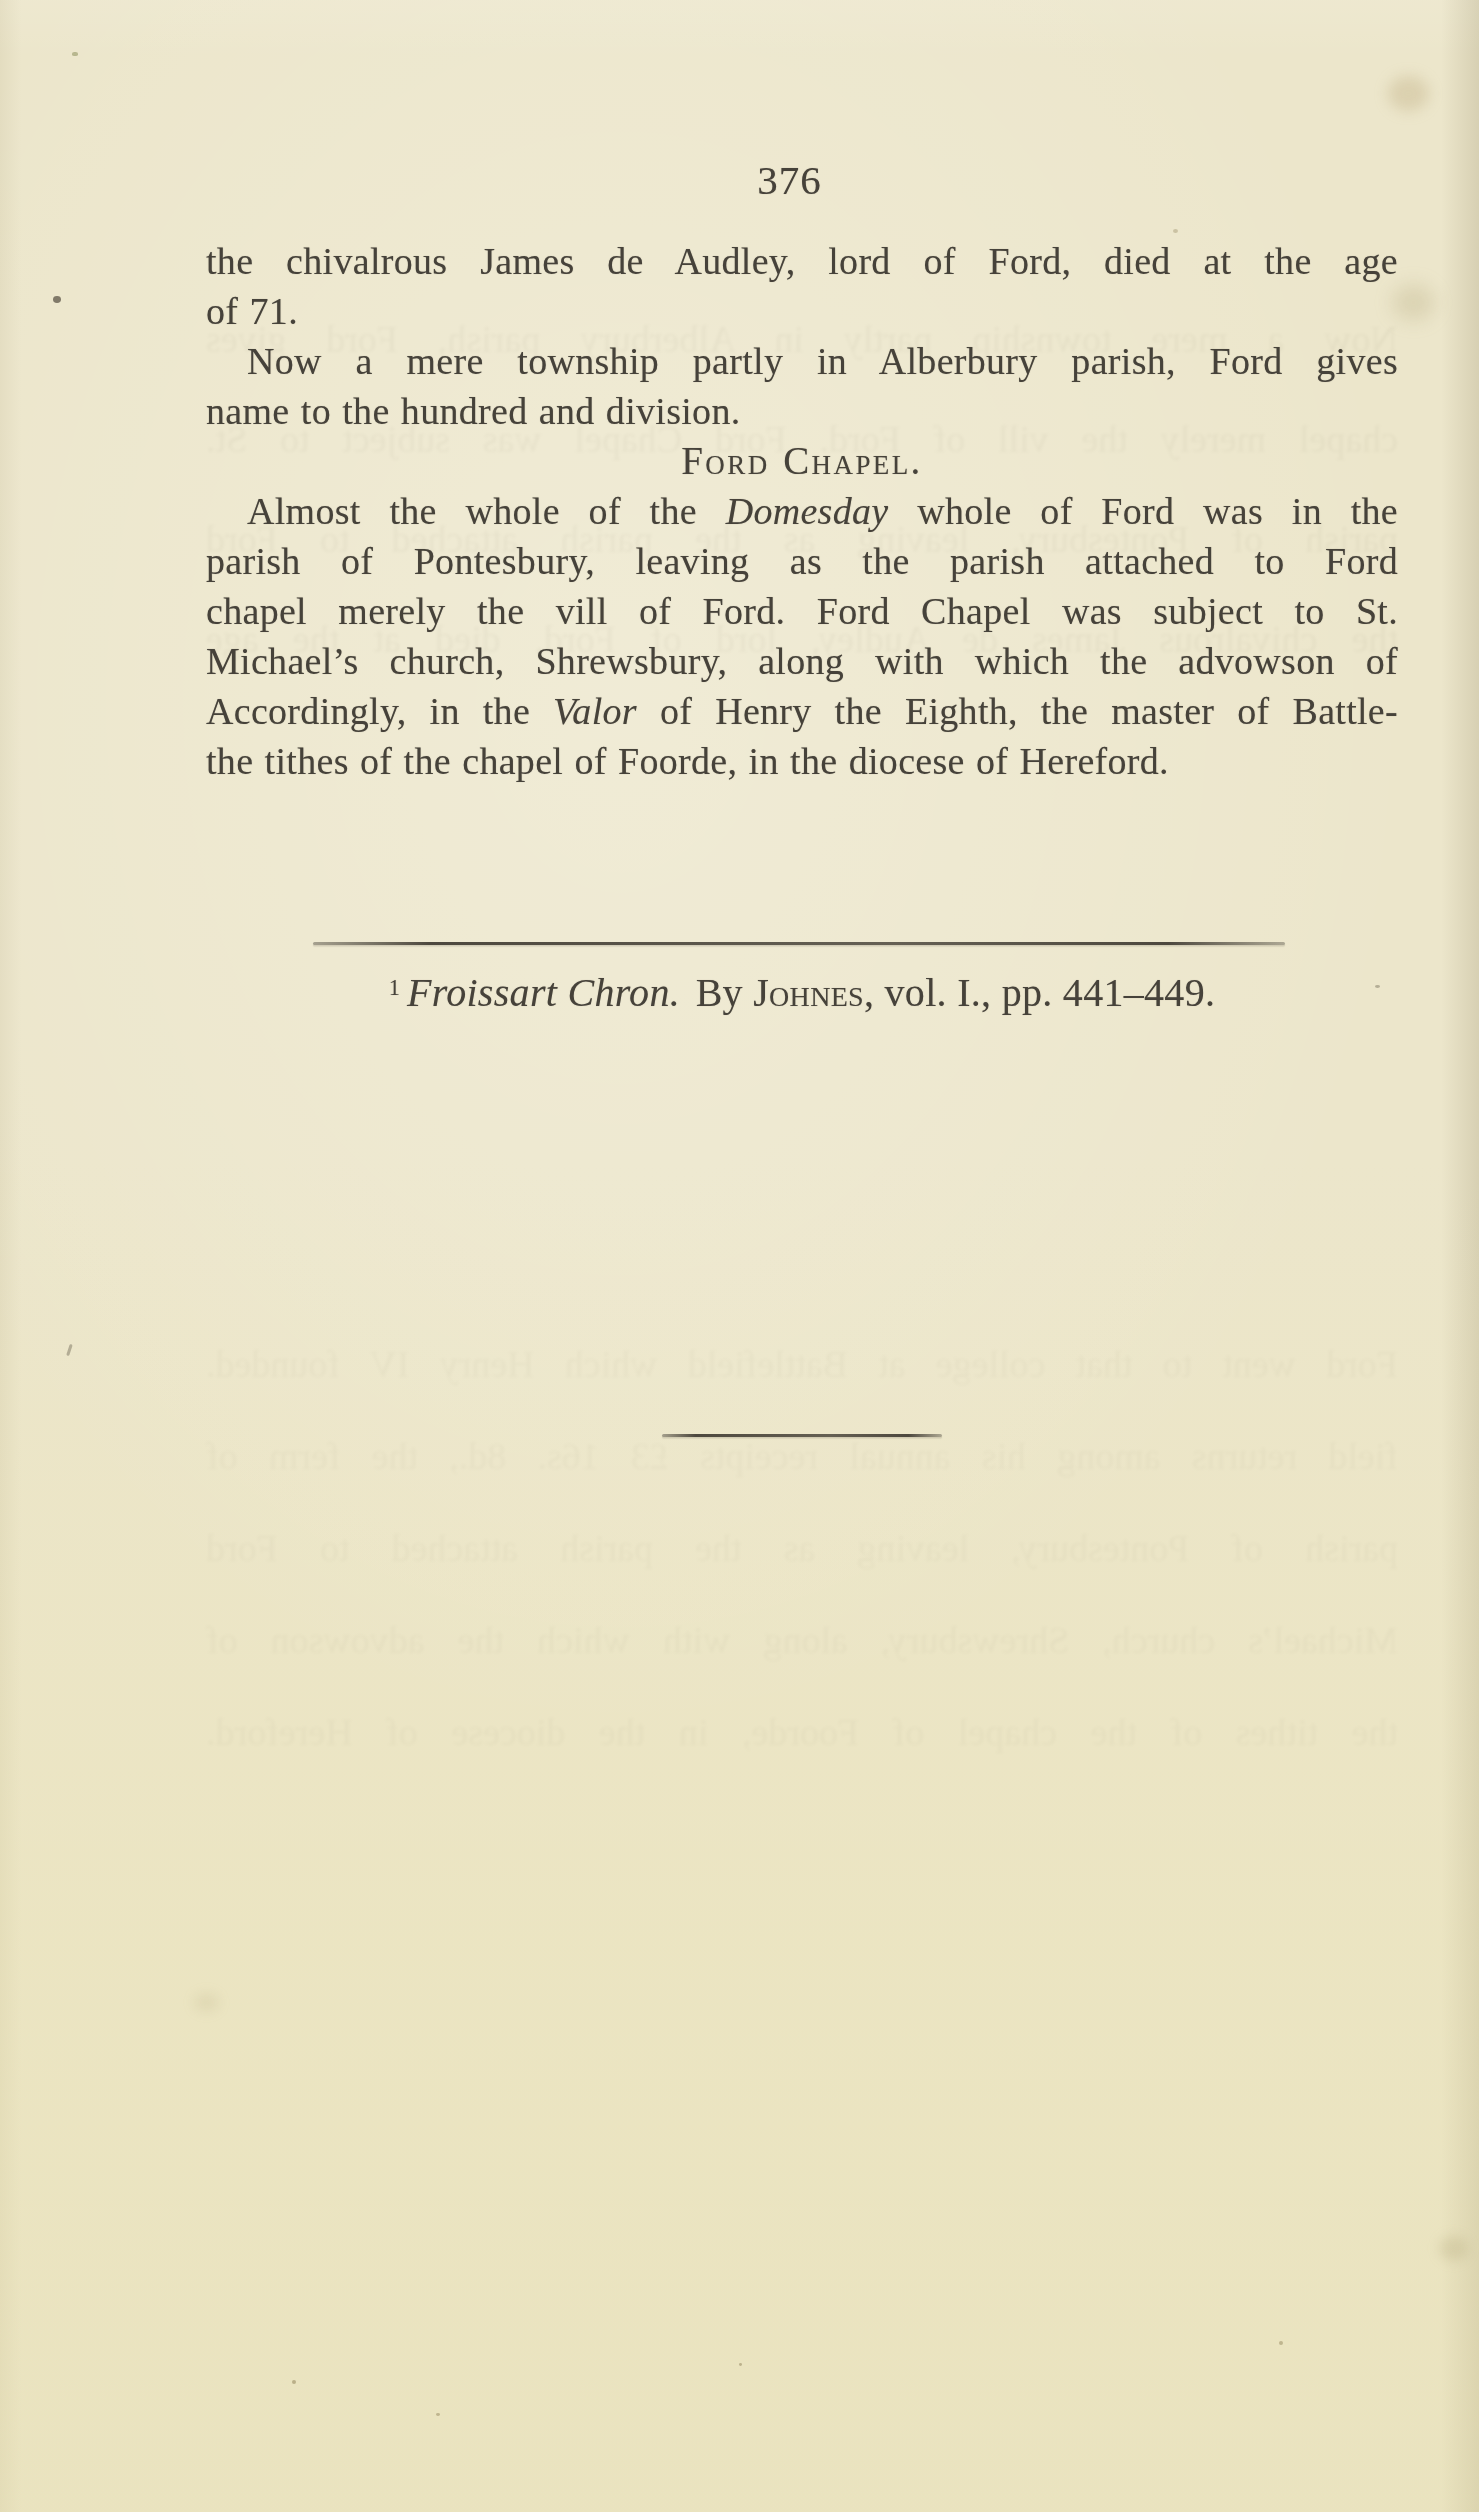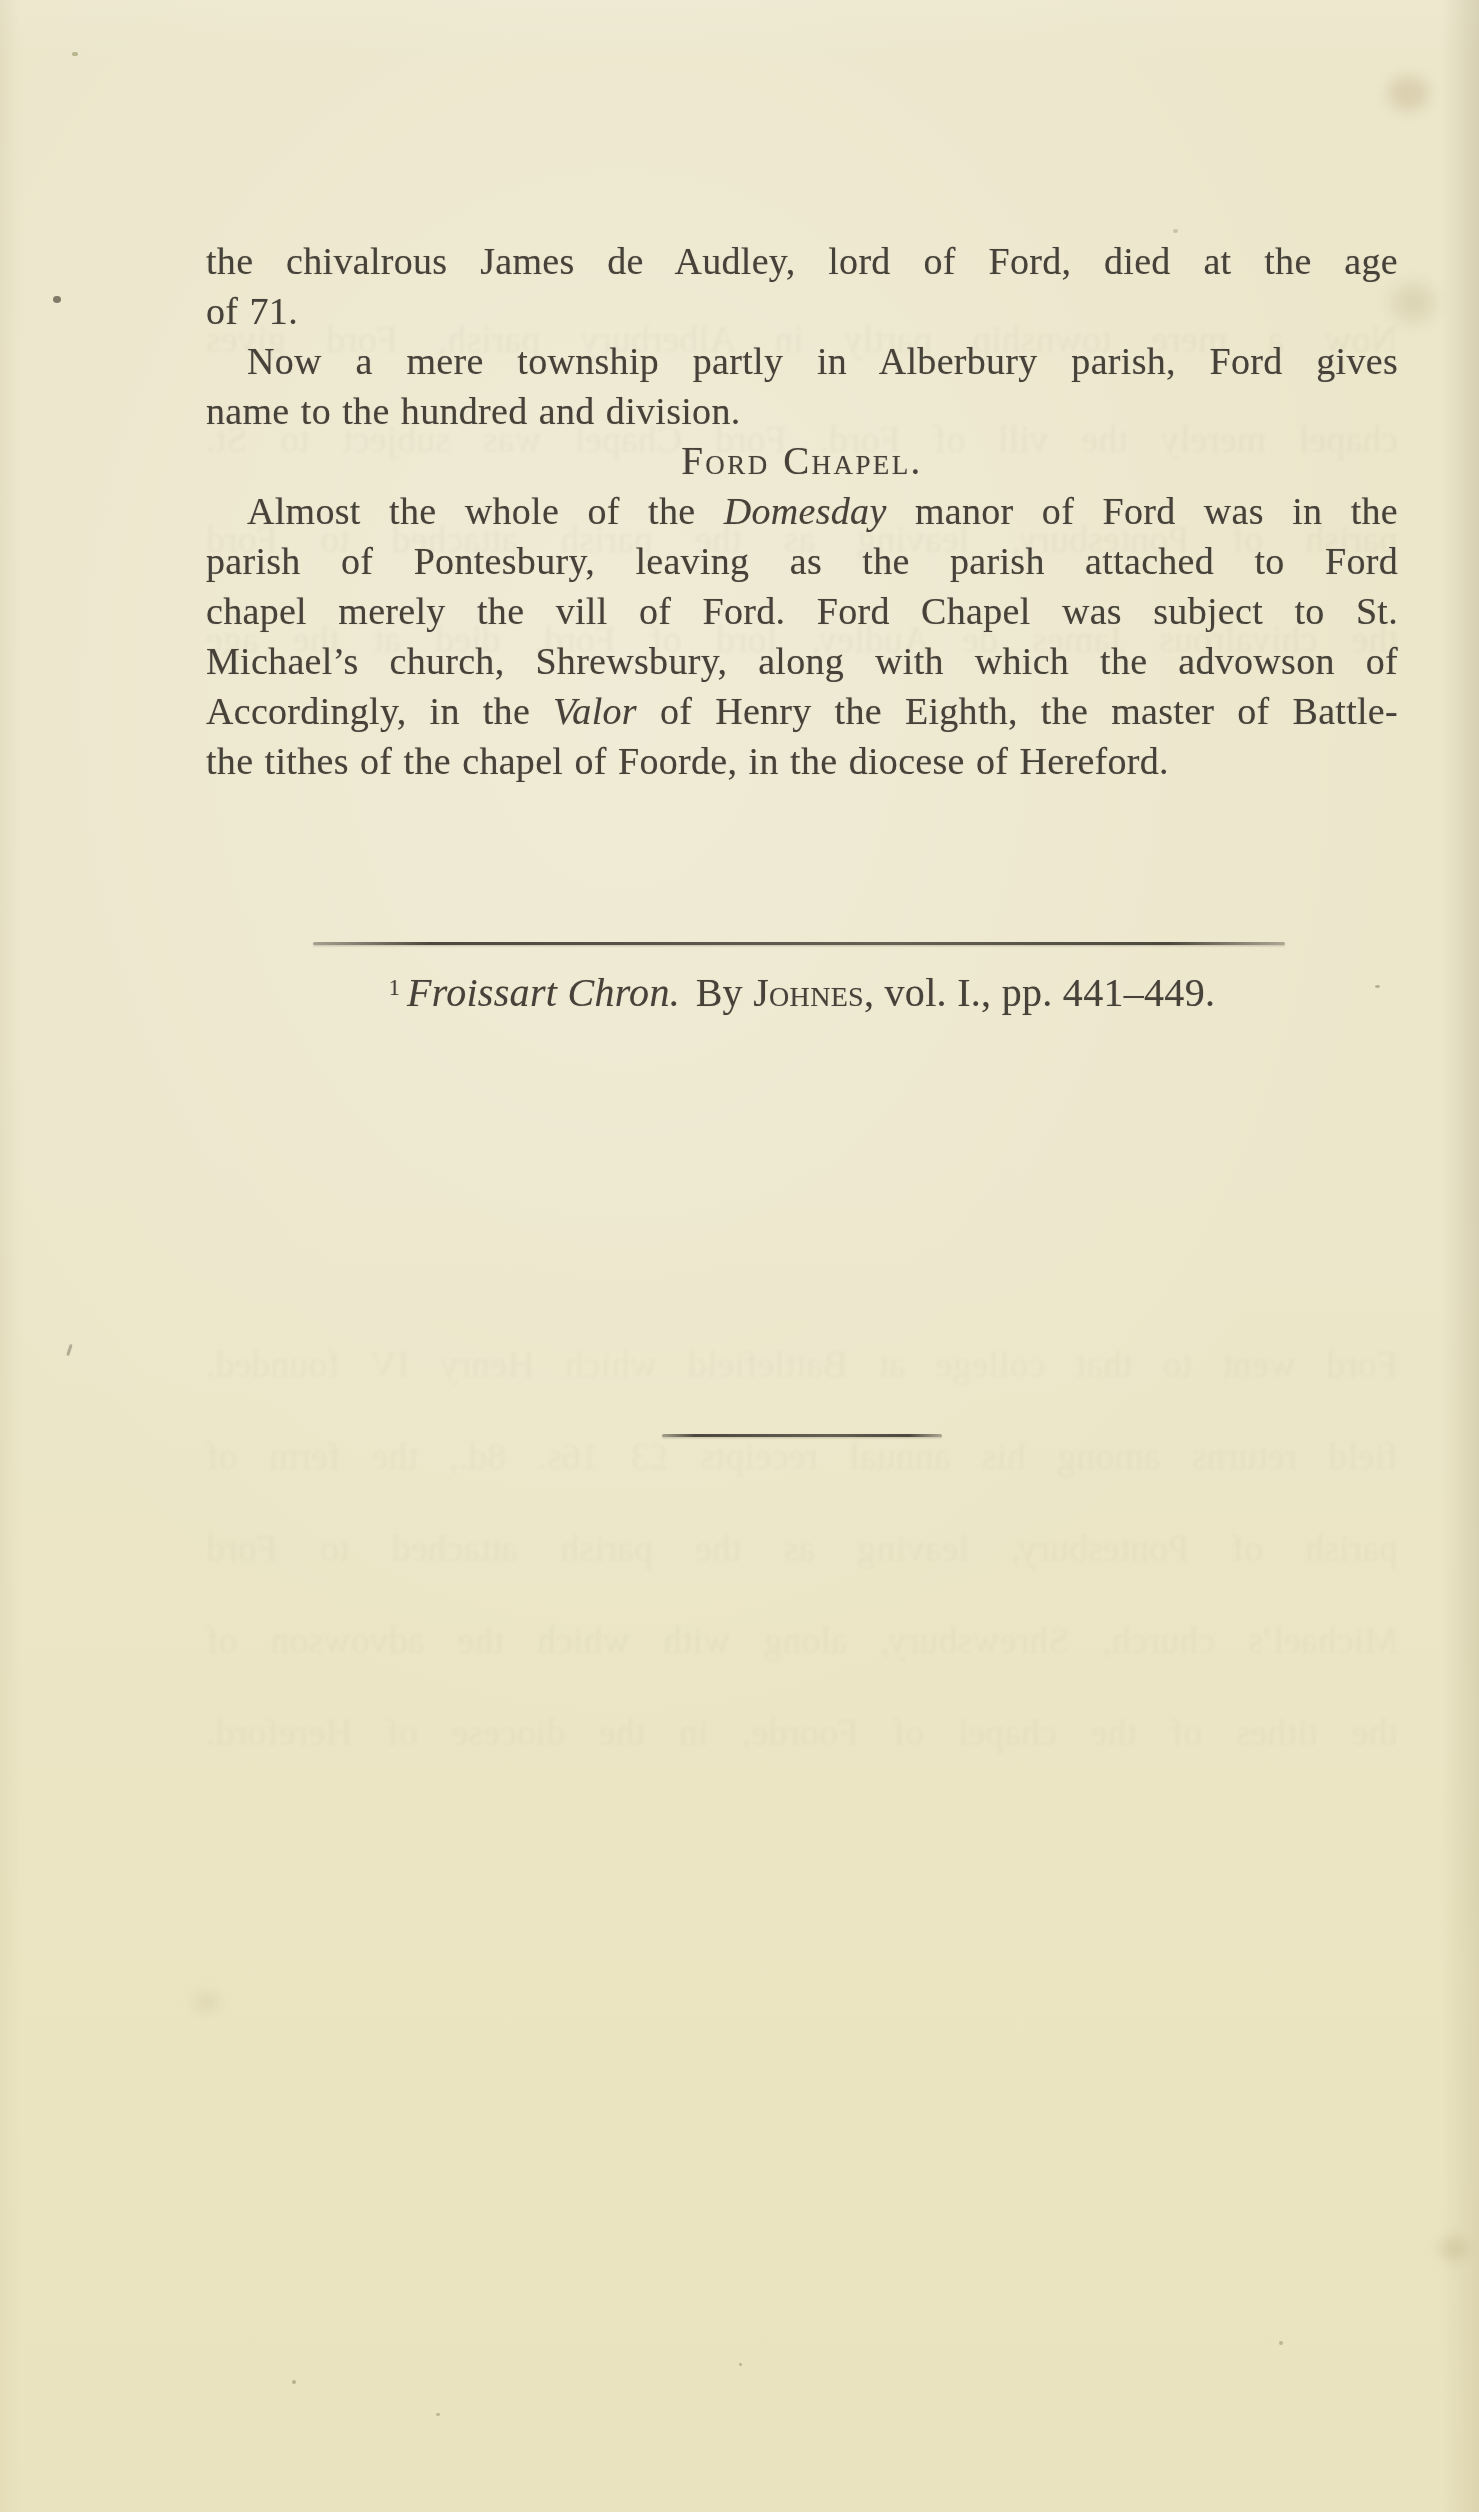--- a/index.html
+++ b/index.html
@@ -67,32 +67,33 @@
     <div>the chivalrous James de Audley, lord of Ford, died at the age</div>
   </div>
   <div class="ghost ghost-lower">
     <div>Ford went to that college at Battlefield which Henry IV founded.</div>
     <div>field returns among his annual receipts £3 16s. 8d., the ferm of</div>
     <div>parish of Pontesbury, leaving as the parish attached to Ford</div>
     <div>Michael’s church, Shrewsbury, along with which the advowson of</div>
     <div>the tithes of the chapel of Foorde, in the diocese of Hereford.</div>
   </div>
 
+  <div class="pagenum">376</div>
 
   <div class="textblock">
     <div class="line j">the chivalrous James de Audley, lord of Ford, died at the age</div>
     <div class="line">of 71.</div>
 
     <div class="line j indent">Now a mere township partly in Alberbury parish, Ford gives</div>
     <div class="line">name to the hundred and division.</div>
 
     <div class="line heading">Ford Chapel.</div>
 
     <div class="line j indent">
-      <span>Almost the whole of the </span><i>Domesday</i><span> manor of Ford was in the</span>
+      <span>Almost the whole of the </span><i>Domesday</i><span> whole of Ford was in the</span>
     </div>
     <div class="line j">parish of Pontesbury, leaving as the parish attached to Ford</div>
     <div class="line j">chapel merely the vill of Ford.  Ford Chapel was subject to St.</div>
     <div class="line j">Michael’s church, Shrewsbury, along with which the advowson of</div>
     <div class="line j">
       <span>Accordingly, in the </span><i>Valor</i><span> of Henry the Eighth, the master of Battle-</span>
     </div>
     <div class="line">the tithes of the chapel of Foorde, in the diocese of Hereford.</div>
   </div>
 

